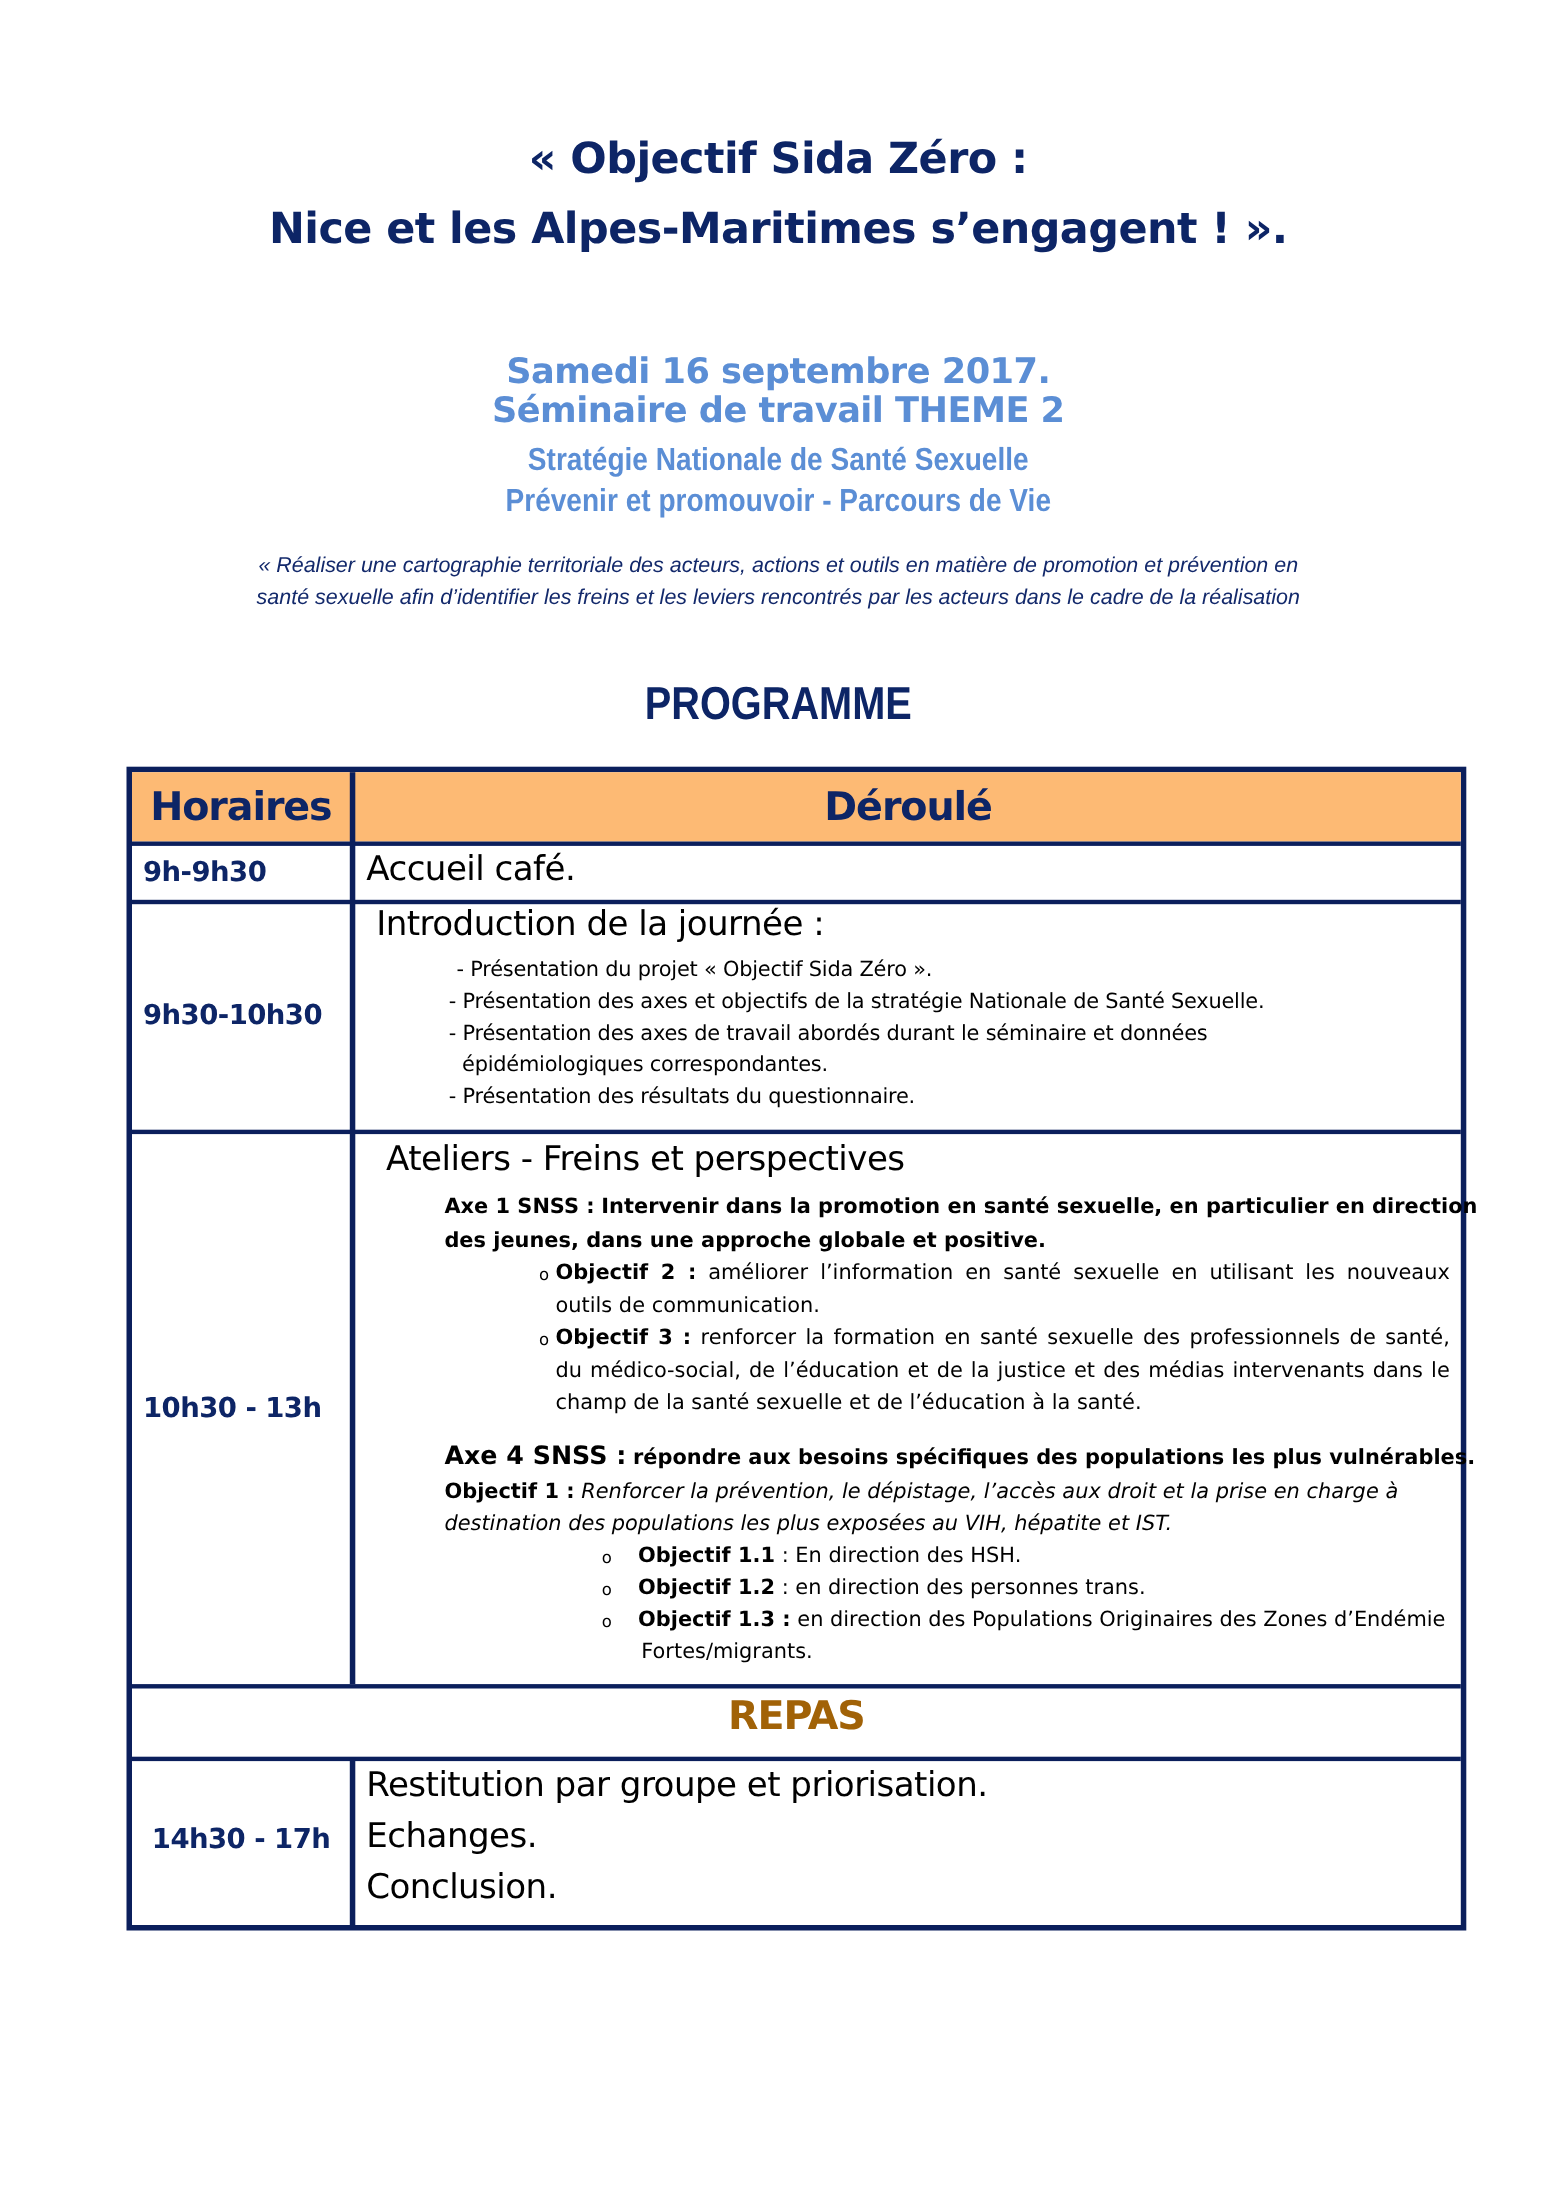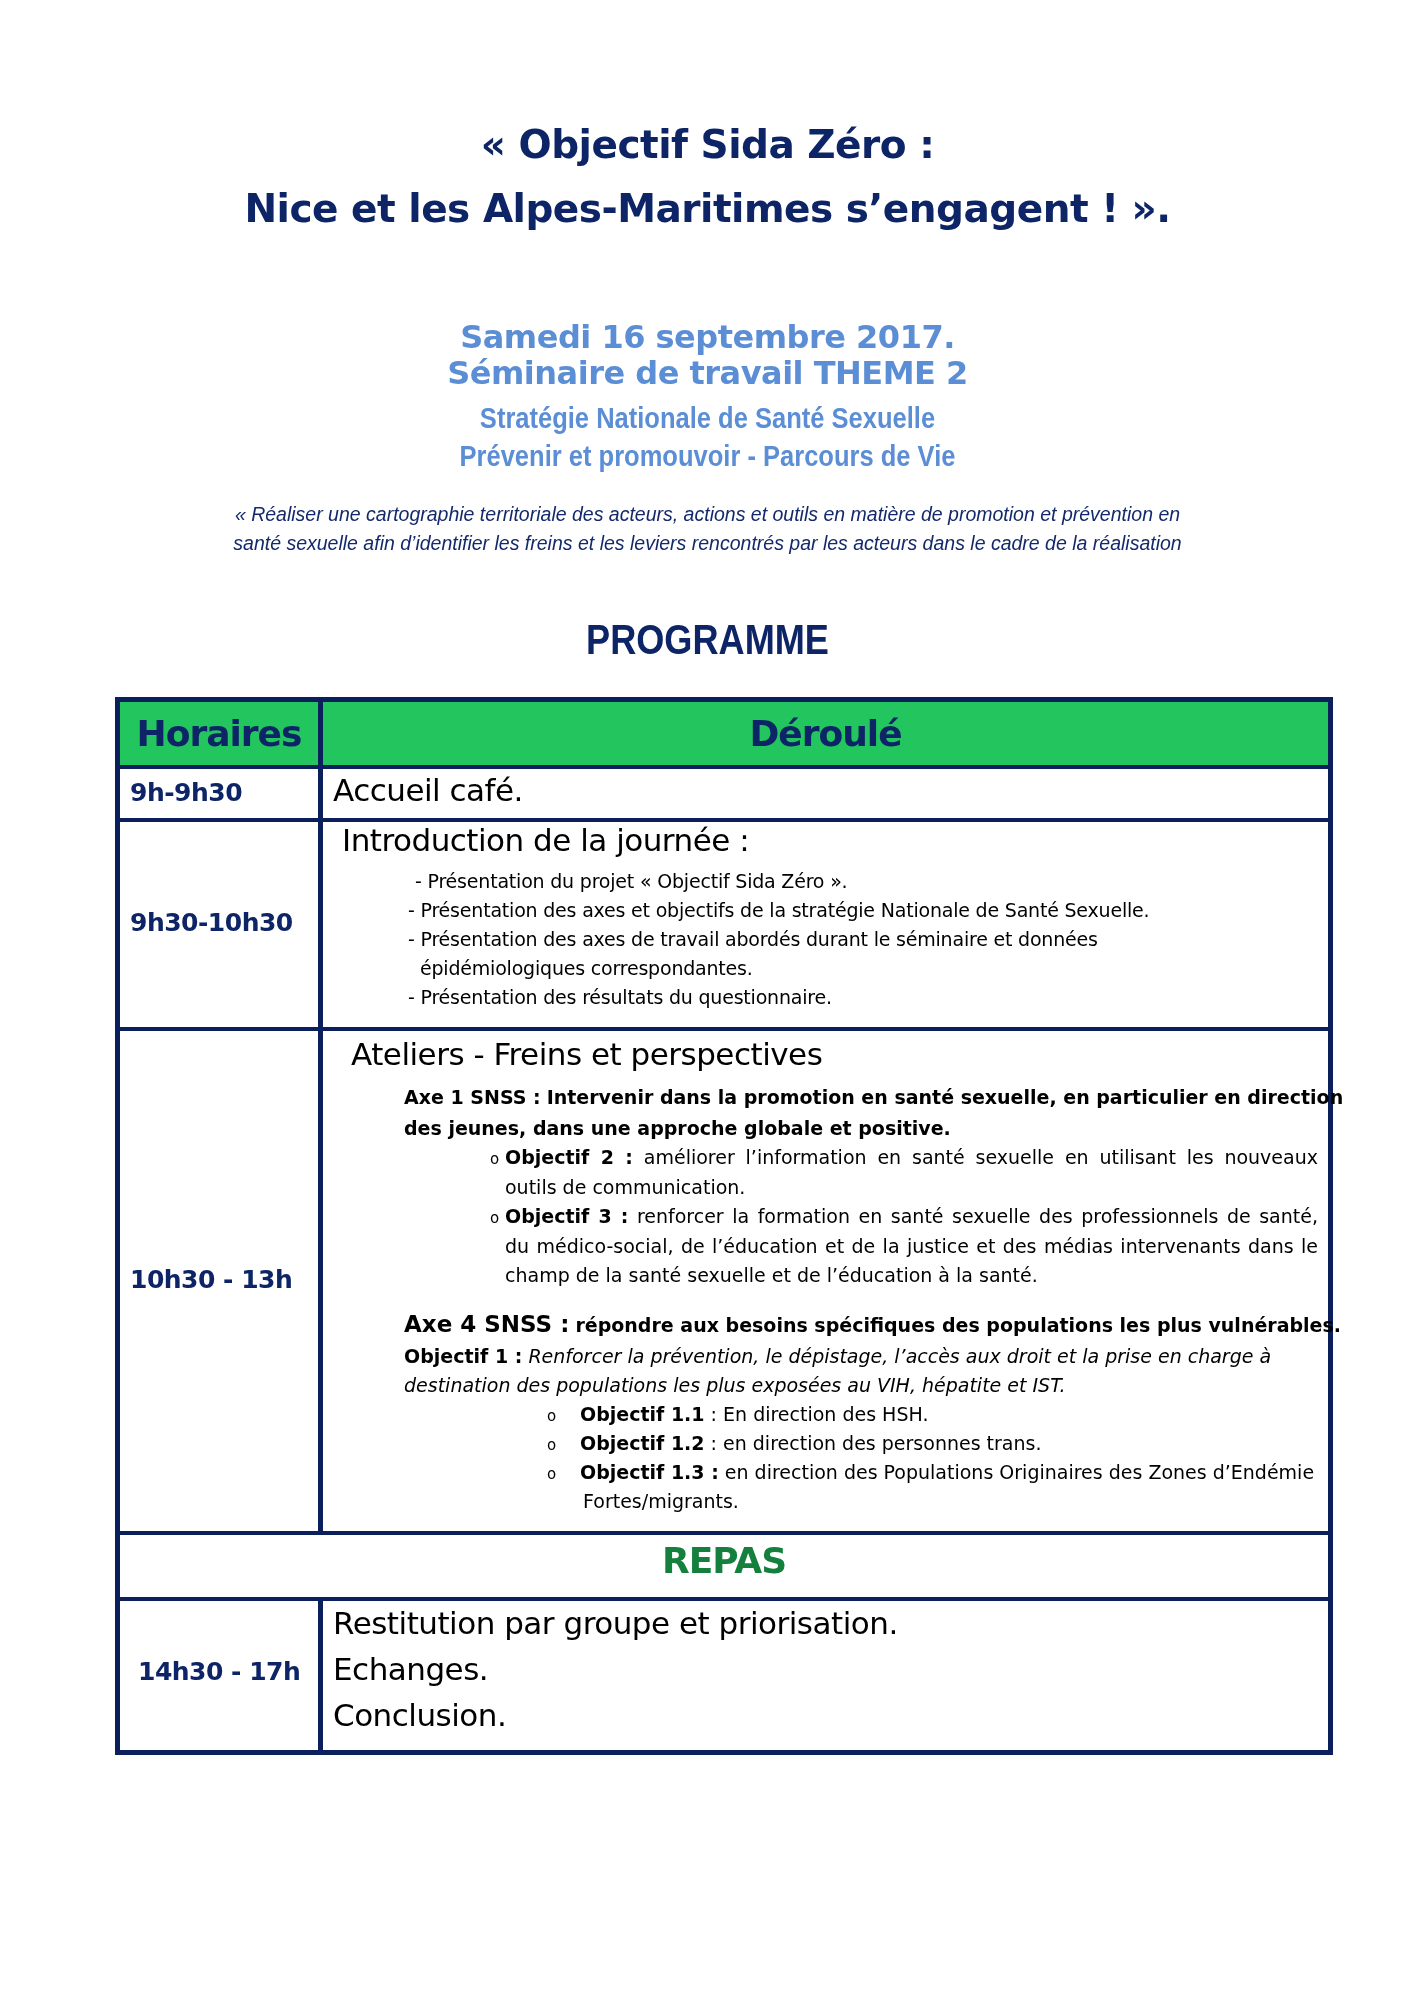--- a/index.html
+++ b/index.html
@@ -10,32 +10,32 @@
   .date { font-family:"DejaVu Sans", sans-serif; font-weight:bold; color:#5b8ed5; font-size:32px; letter-spacing:-0.5px; }
   .seminar { font-family:"DejaVu Sans", sans-serif; font-weight:bold; color:#5b8ed5; font-size:32px; letter-spacing:-0.5px; }
   .sub { font-family:"Liberation Sans", sans-serif; font-weight:bold; color:#5b8ed5; font-size:29px; transform:scaleX(0.88); transform-origin:center; }
   .intro { font-family:"Liberation Sans", sans-serif; font-style:italic; color:#13296b; font-size:19.5px; line-height:29px; }
   .prog { font-family:"Liberation Sans", sans-serif; font-weight:bold; color:#0d2566; font-size:42px; transform:scaleX(0.86); transform-origin:center; }
 
   .tbl { position:absolute; left:115px; top:697px; width:1218px; height:1058px;
          box-sizing:border-box; border:5px solid #0b1f5c; }
   .hline { position:absolute; left:0; right:0; height:4px; background:#0b1f5c; }
   .vline { position:absolute; width:5px; background:#0b1f5c; }
-  .hdr { position:absolute; left:0; right:0; top:0; height:63px; background:#22c55e; }
+  .hdr { position:absolute; left:0; right:0; top:0; height:63px; background:#fdba74; }
   .hdr-cell { position:absolute; top:0; height:63px; line-height:63px; text-align:center;
               font-family:"DejaVu Sans", sans-serif; font-weight:bold; color:#0d2566; font-size:36px; letter-spacing:-1px; }
   .time { position:absolute; font-family:"DejaVu Sans", sans-serif; font-weight:bold; color:#0d2566; font-size:25px; letter-spacing:-0.5px; white-space:nowrap; }
   .txt { position:absolute; white-space:nowrap; font-family:"DejaVu Sans", sans-serif; color:#000; }
   .big { font-size:31px; letter-spacing:-0.5px; }
   .small { font-size:19px; transform-origin:left; letter-spacing:-0.2px; }
   .b { font-weight:bold; }
   .i { font-style:italic; }
   .just { position:absolute; font-family:"DejaVu Sans", sans-serif; font-size:19px; line-height:29.5px; text-align:justify; color:#000; }
   .bul { position:absolute; font-family:"DejaVu Sans", sans-serif; font-size:15px; color:#000; }
-  .repas { position:absolute; left:0; right:0; text-align:center; font-family:"DejaVu Sans", sans-serif; font-weight:bold; color:#15803d; font-size:36px; letter-spacing:-1px; }
+  .repas { position:absolute; left:0; right:0; text-align:center; font-family:"DejaVu Sans", sans-serif; font-weight:bold; color:#a16207; font-size:36px; letter-spacing:-1px; }
 </style>
 </head>
 <body>
 
 <div class="center title" style="top:122px;">« Objectif Sida Zéro :</div>
 <div class="center title" style="top:186px;">Nice et les Alpes-Maritimes s’engagent ! ».</div>
 <div class="center date" style="top:274px;margin-top:44px;">Samedi 16 septembre 2017.</div>
 <div class="center seminar" style="top:354px;">Séminaire de travail THEME 2</div>
 <div class="center sub" style="top:402px;">Stratégie Nationale de Santé Sexuelle</div>
 <div class="center sub" style="top:440px;">Prévenir et promouvoir - Parcours de Vie</div>

